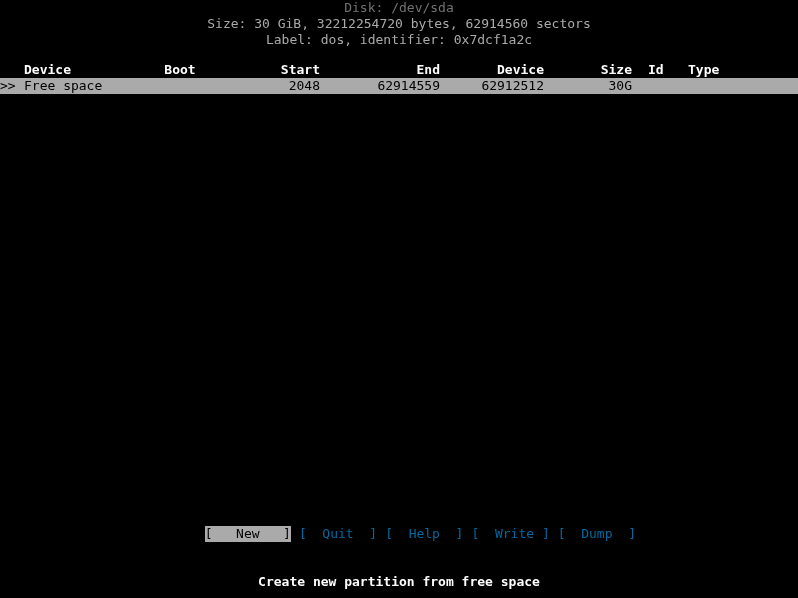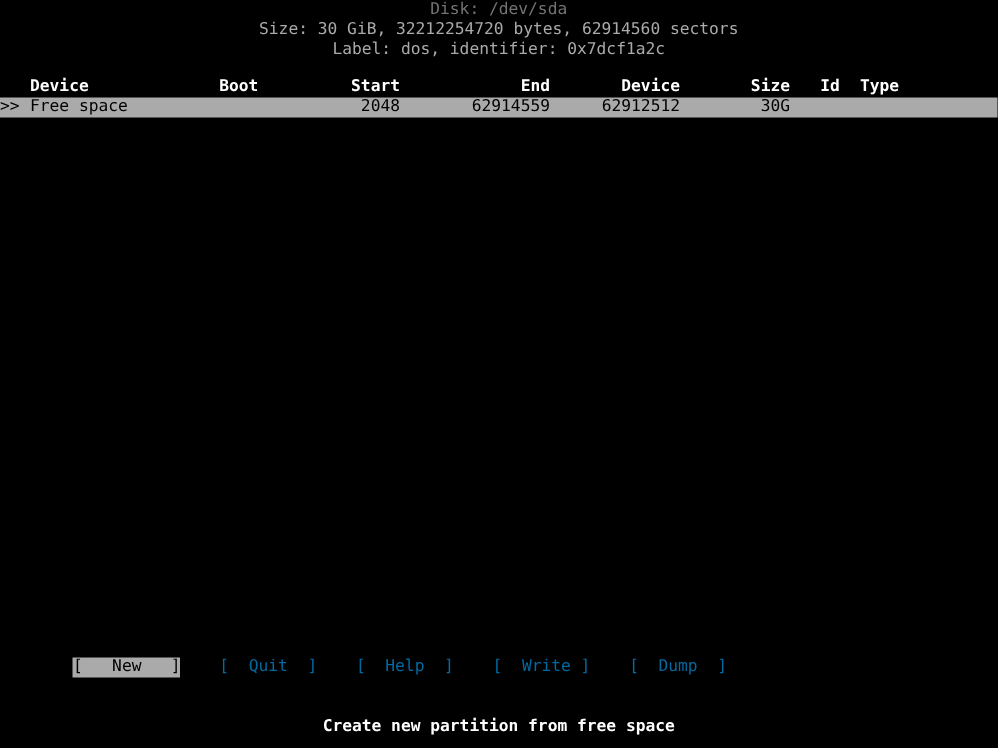--- a/index.html
+++ b/index.html
@@ -75,39 +75,38 @@
   .cell {
     position: absolute;
     top: 0;
     height: 16px;
     line-height: 16px;
     white-space: pre;
     display: block;
   }
   .marker     { left: 0px;   width: 24px;  text-align: left; }
   .c-device   { left: 24px;  width: 120px; text-align: left; }
-  .c-boot     { left: 155px; width: 72px;  text-align: center; }
+  .c-boot     { left: 144px; width: 72px;  text-align: center; }
   .c-start    { left: 216px; width: 104px; text-align: right; }
   .c-end      { left: 320px; width: 120px; text-align: right; }
   .c-sectors  { left: 440px; width: 104px; text-align: right; }
   .c-size     { left: 552px; width: 80px;  text-align: right; }
-  .c-id       { left: 648px; width: 32px;  text-align: center; }
+  .c-id       { left: 648px; width: 32px;  text-align: left; }
   .c-type     { left: 688px; width: 106px; text-align: left; }
 
   
   .menu {
     position: absolute;
     top: 526px;
     left: 0;
     width: 640px;
     height: 16px;
     display: flex;
-    justify-content: center;
+    justify-content: flex-end;
     align-items: center;
-    gap: 23px;
   }
   .menu-item {
     white-space: pre;
     height: 16px;
     line-height: 16px;
     color: #0369a1;
     background: transparent;
     font-weight: normal;
     margin: 0 4px;
   }

